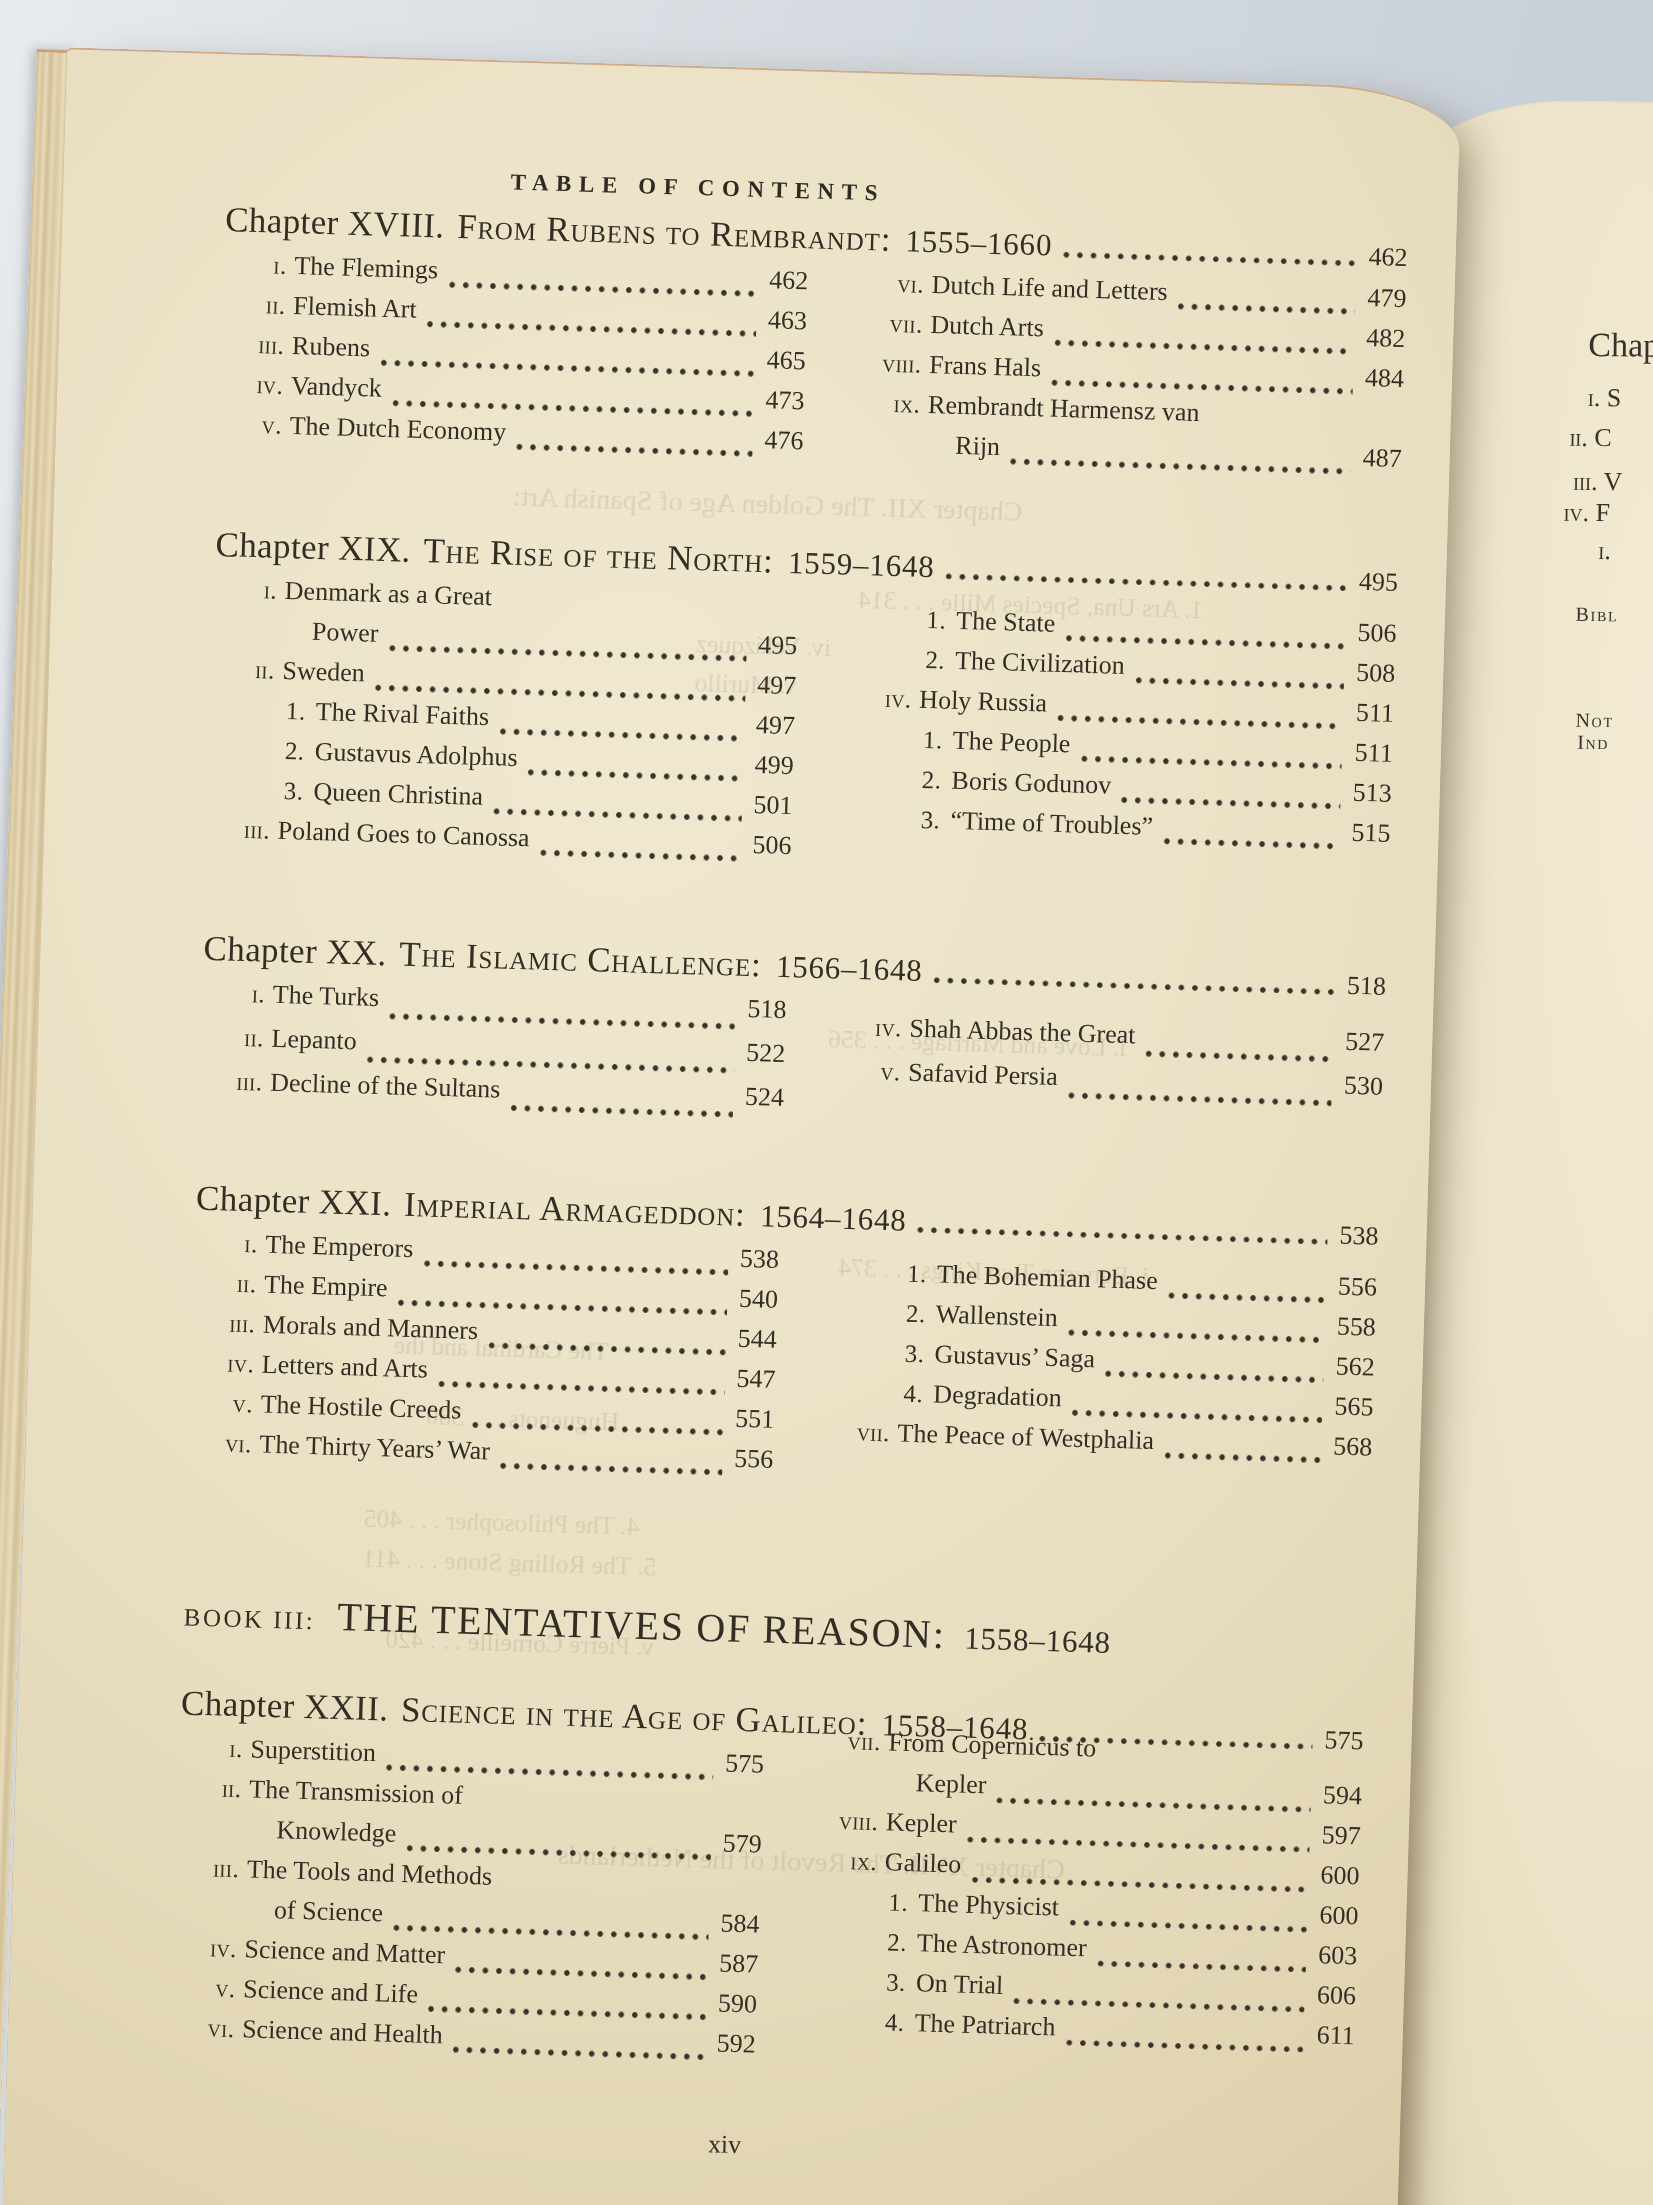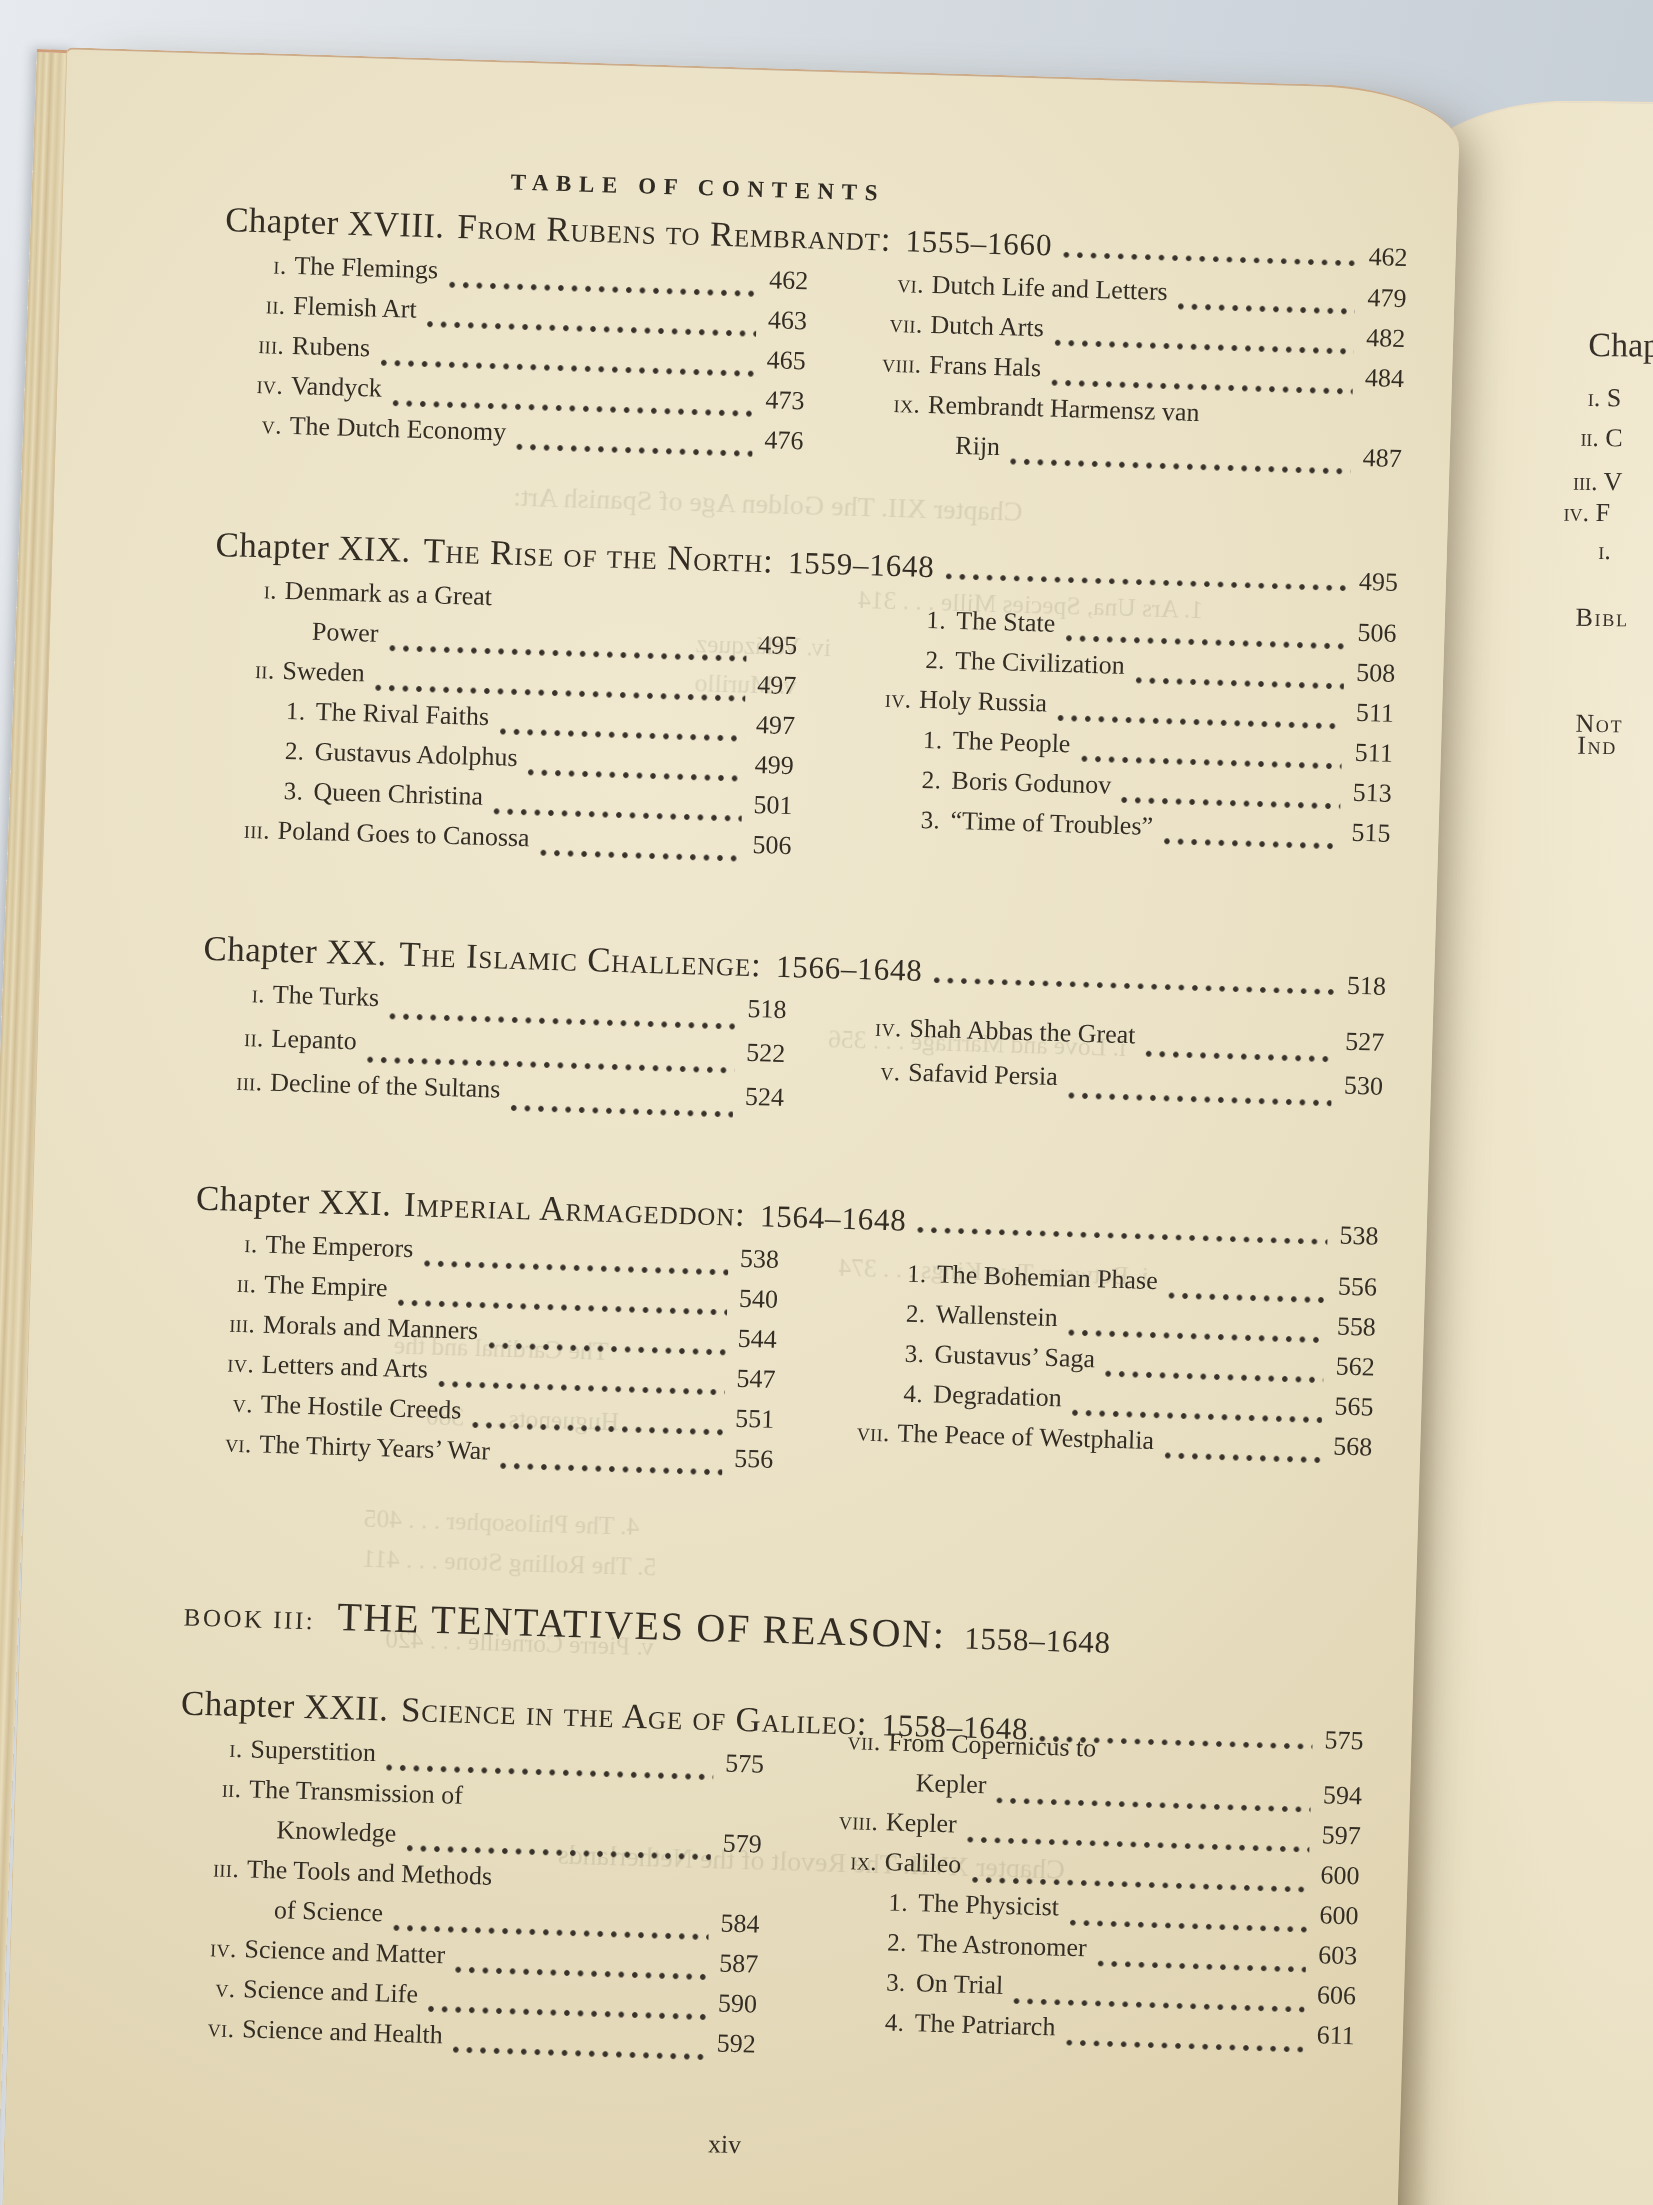--- a/index.html
+++ b/index.html
@@ -13,21 +13,21 @@
     border-top:3.4px solid #cf9f79;box-shadow:-4.2px 0 10.2px rgba(70,80,92,.3);}
   
   .facing-page{position:absolute;left:1404px;top:99px;width:297px;height:2184px;
     transform:rotate(.6deg);transform-origin:top left;
     background:linear-gradient(90deg,rgba(110,86,48,.5) 0%,rgba(110,86,48,.16) 7%,rgba(110,86,48,0) 16%),
       radial-gradient(140% 100% at 85% 30%,#f2ead2 0%,#ece3c8 55%,#e0d4b2 100%);
     border-top-left-radius:170px 93px;border-top:2.5px solid #ecdfc4;}
   .fp-line{position:absolute;white-space:nowrap;color:#37312a;}
   .fp-chap{font-size:34px;margin-left:12px;}
   .fp-item{font-size:26px;font-variant:small-caps;}
-  .fp-back{font-size:26px;font-variant:small-caps;letter-spacing:1.7px;}
+  .fp-back{font-size:20px;font-variant:small-caps;letter-spacing:1.7px;}
   
   .main-page{position:absolute;left:66px;top:48px;width:1394px;height:2261px;
     transform:rotate(1.7deg);transform-origin:25.5px 8.5px;
     background:radial-gradient(120% 90% at 42% 30%,#f0e8cf 0%,#eae1c5 42%,#e0d4b2 76%,#d5c8a1 100%);
     border-top:2.5px solid #cdab87;border-left:1.7px solid #d8c39b;
     border-top-right-radius:144px 59px;border-top-left-radius:6.8px;
     box-shadow:25.5px 6.8px 47px -18.7px rgba(72,58,34,.55);}
   .toc{position:absolute;left:163px;top:95px;width:1183px;height:2108px;}
   .toc-header{position:absolute;top:12px;left:0;width:943px;text-align:center;
     font-size:23px;font-weight:700;letter-spacing:7.6px;text-transform:uppercase;color:#2f2a22;}
@@ -64,21 +64,21 @@
 </head>
 <body>
 
 <div class="photo">
 
   <div class="edge-stack"></div>
 
   <div class="facing-page">
     <span class="fp-line fp-chap" style="left:175px;top:223px">Chap</span>
     <span class="fp-line fp-item" style="left:187px;top:280px">i. S</span>
-    <span class="fp-line fp-item" style="left:180px;top:320px">ii. C</span>
+    <span class="fp-line fp-item" style="left:169px;top:320px">ii. C</span>
     <span class="fp-line fp-item" style="left:173px;top:364px">iii. V</span>
     <span class="fp-line fp-item" style="left:164px;top:395px">iv. F</span>
     <span class="fp-line fp-item" style="left:199px;top:433px">i.</span>
     <span class="fp-line fp-back" style="left:177px;top:500px">Bibl</span>
     <span class="fp-line fp-back" style="left:178px;top:606px">Not</span>
     <span class="fp-line fp-back" style="left:180px;top:628px">Ind</span>
   </div>
 
   <div class="main-page">
 

